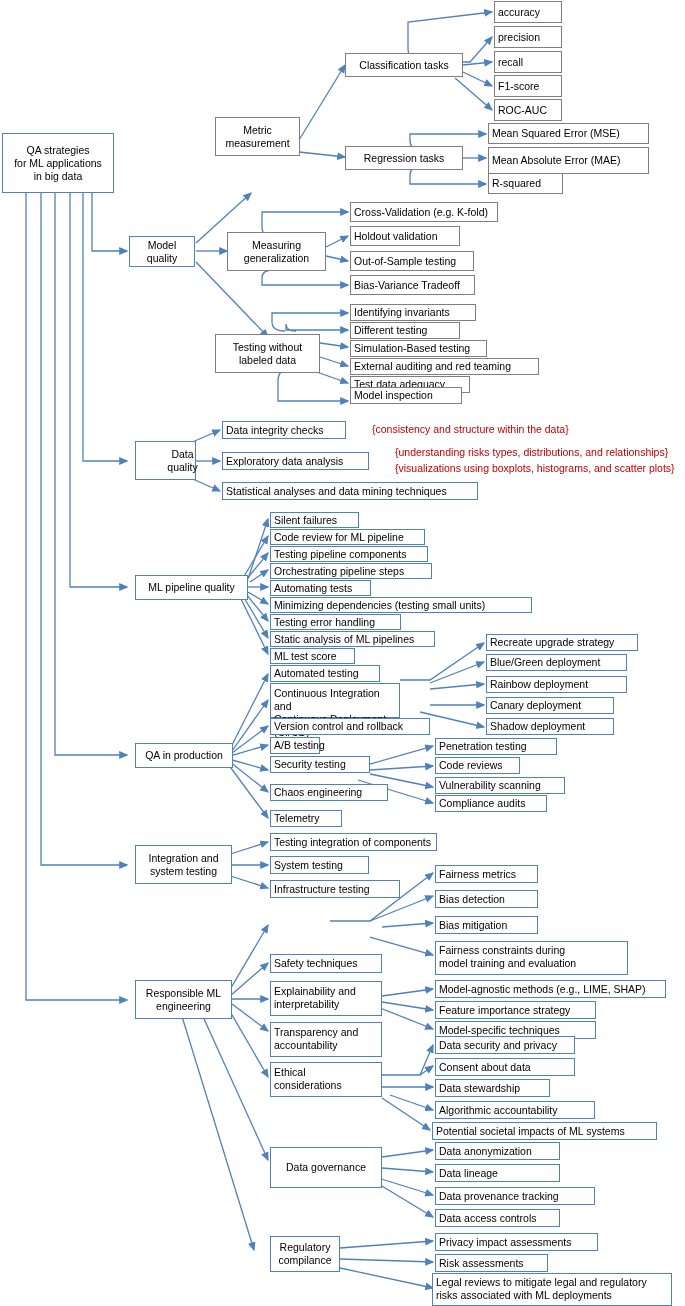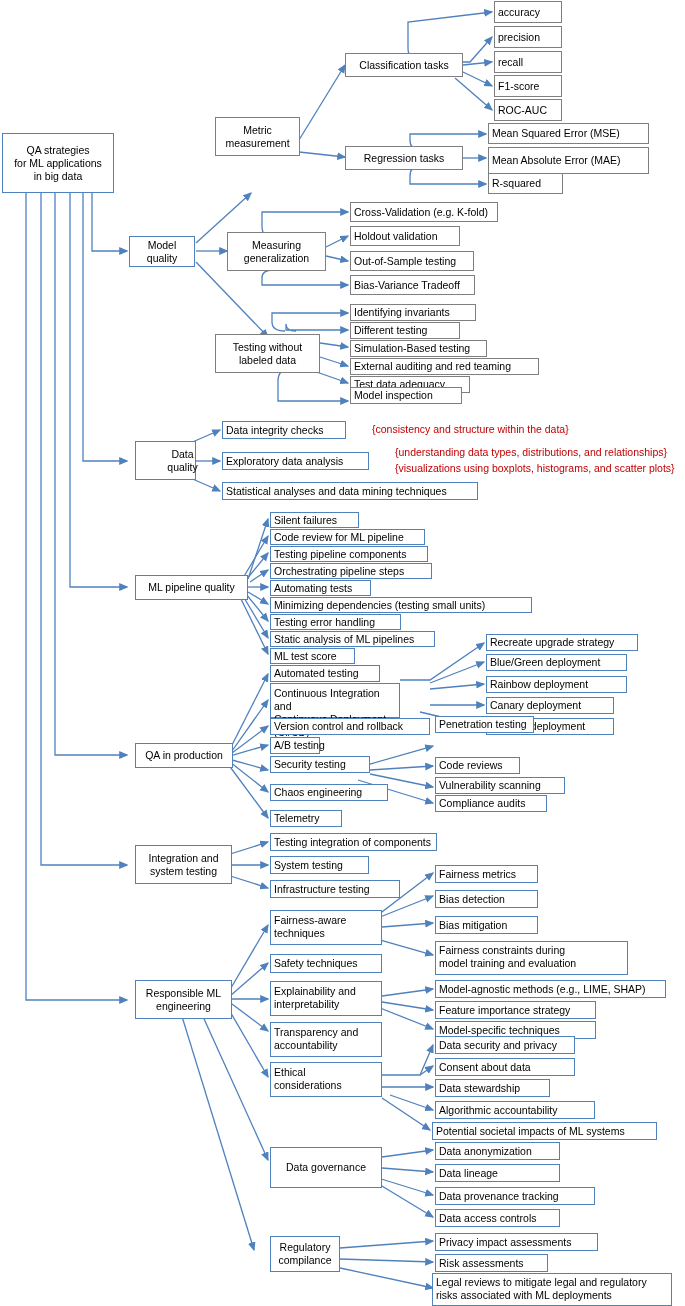--- a/index.html
+++ b/index.html
@@ -239,21 +239,21 @@
   <span>Data integrity checks</span>
     </div>
 <div class="node left" style="left:222px;top:452px;width:147px;height:18px;">
   <span>Exploratory data analysis</span>
     </div>
 <div class="node left" style="left:222px;top:482px;width:256px;height:18px;">
   <span>Statistical analyses and data mining techniques</span>
     </div>
 
 <div class="annot" style="left:372px;top:423px;">{consistency and structure within the data}</div>
-<div class="annot" style="left:395px;top:446px;">{understanding data types, distributions, and relationships}</div>
+<div class="annot" style="left:395px;top:446px;">{understanding risks types, distributions, and relationships}</div>
 <div class="annot" style="left:395px;top:462px;">{visualizations using boxplots, histograms, and scatter plots}</div>
 
 <div class="node center" style="left:135px;top:575px;width:113px;height:25px;">
   <span>ML pipeline quality</span>
 </div>
 
 <div class="node left" style="left:270px;top:512px;width:89px;height:16px;">
   <span>Silent failures</span>
     </div>
 <div class="node left" style="left:270px;top:529px;width:155px;height:16px;">
@@ -317,21 +317,21 @@
 <div class="node left" style="left:486px;top:676px;width:141px;height:17px;">
   <span>Rainbow deployment</span>
     </div>
 <div class="node left" style="left:486px;top:697px;width:128px;height:17px;">
   <span>Canary deployment</span>
     </div>
 <div class="node left" style="left:486px;top:718px;width:128px;height:17px;">
   <span>Shadow deployment</span>
     </div>
 
-<div class="node left" style="left:435px;top:716px;width:99px;height:17px;">
+<div class="node left" style="left:435px;top:738px;width:122px;height:17px;">
   <span>Penetration testing</span>
     </div>
 <div class="node left" style="left:435px;top:757px;width:85px;height:17px;">
   <span>Code reviews</span>
     </div>
 <div class="node left" style="left:435px;top:777px;width:130px;height:17px;">
   <span>Vulnerability scanning</span>
     </div>
 <div class="node left" style="left:435px;top:795px;width:112px;height:17px;">
   <span>Compliance audits</span>
@@ -350,24 +350,20 @@
     </div>
 <div class="node left" style="left:270px;top:880px;width:130px;height:18px;">
   <span>Infrastructure testing</span>
     </div>
 
 <div class="node center wrapc" style="left:135px;top:980px;width:97px;height:39px;flex-direction:column;">
   <span>Responsible ML</span>
   <span>engineering</span>
 </div>
 
-<div class="node wrap" style="left:270px;top:910px;width:112px;height:35px;padding-top:3px;">
-  <span style="display:block;">Fairness-aware</span>
-  <span style="display:block;">techniques</span>
-</div>
 <div class="node left" style="left:270px;top:954px;width:112px;height:19px;">
   <span>Safety techniques</span>
     </div>
 <div class="node wrap" style="left:270px;top:981px;width:112px;height:35px;padding-top:3px;">
   <span style="display:block;">Explainability and</span>
   <span style="display:block;">interpretability</span>
 </div>
 <div class="node wrap" style="left:270px;top:1022px;width:112px;height:35px;padding-top:3px;">
   <span style="display:block;">Transparency and</span>
   <span style="display:block;">accountability</span>

